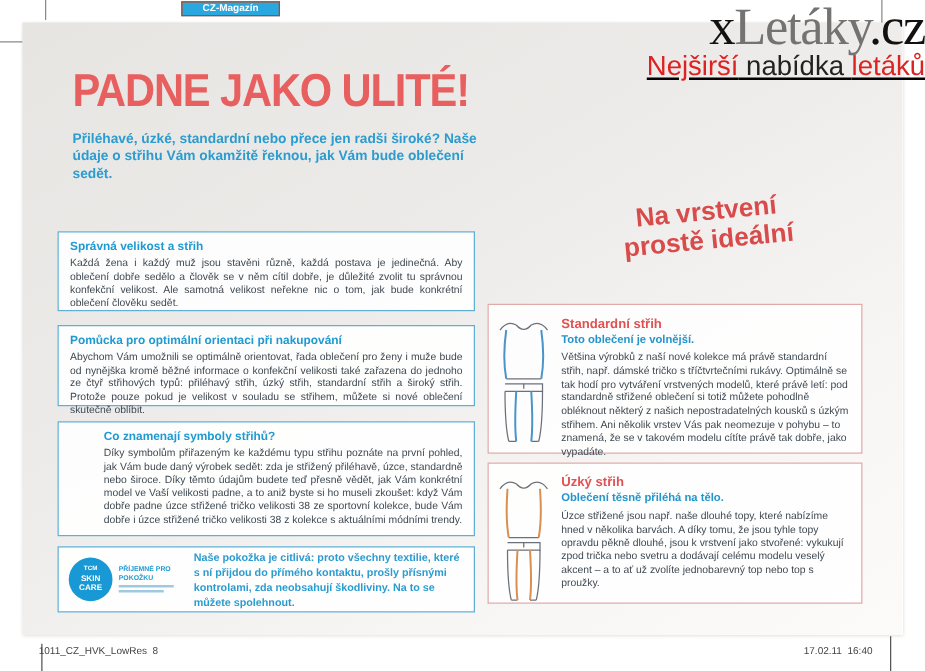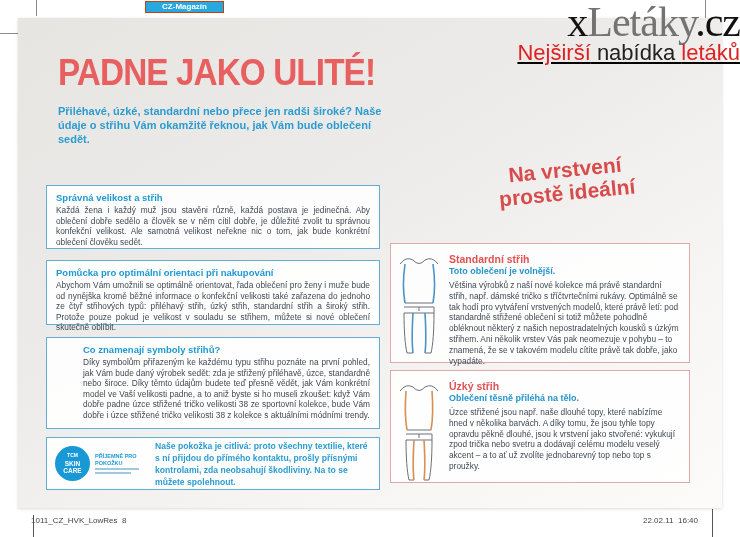--- a/index.html
+++ b/index.html
@@ -186,15 +186,15 @@
     </div>
 
   </div>
 
   <div class="brand">
     <div class="logo"><span class="blk">x</span><span class="red">Letáky</span><span class="blk">.cz</span></div>
     <div class="tagline"><span class="red">Nejširší</span><span class="blk"> nabídka </span><span class="red">letáků</span></div>
   </div>
 
   <div class="foot l">1011_CZ_HVK_LowRes  8</div>
-  <div class="foot r">22.02.11  16:40</div>
+  <div class="foot r">17.02.11  16:40</div>
 
 </div>
 
 </body></html>

